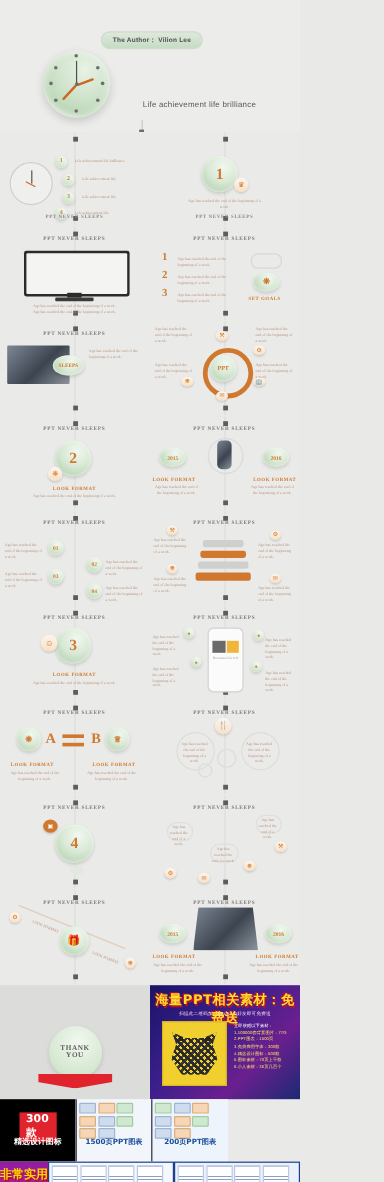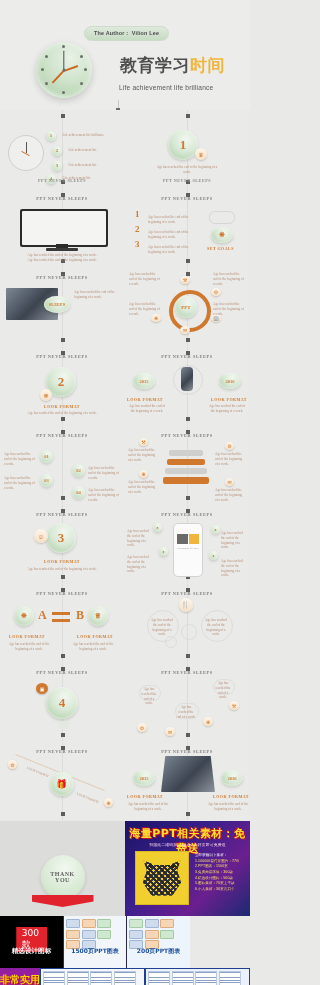--- a/index.html
+++ b/index.html
@@ -141,21 +141,21 @@
   .bn{position:relative;overflow:hidden;height:52px;}
   .bn-a{width:62px;background:linear-gradient(180deg,#120a3a,#2c0f5a 50%,#120a3a);}
   .bn-b{width:63px;background:#000000;}
   .bn-c{width:62px;background:#f2f6fb;border-left:1px solid #2a2a44;}
   .bn-d{width:63px;background:#eef4fb;border-left:1px solid #2a2a44;}
   .bn-a .l1{position:absolute;left:0;right:0;top:4px;text-align:center;font-size:9px;font-weight:bold;color:#ffd400;font-family:"DejaVu Sans",sans-serif;text-shadow:1px 1px 0 #e0202a;}
   .bn-a .l2{position:absolute;left:0;right:0;top:15px;text-align:center;font-size:6.4px;font-weight:bold;color:#2ee36a;font-family:"DejaVu Sans",sans-serif;}
   .bn-a .l3{position:absolute;left:0;right:0;top:24px;text-align:center;font-size:8px;font-weight:bold;color:#ffffff;font-family:"DejaVu Sans",sans-serif;}
   .bn-a .l4{position:absolute;left:0;right:0;top:35px;text-align:center;font-size:4.2px;font-weight:bold;color:#3ad6e6;}
   .bn-a .l5{position:absolute;left:0;right:0;top:43px;text-align:center;font-size:3.6px;color:#ff8ad0;}
-  .bn-b .tag{position:absolute;left:50%;top:11px;transform:translateX(-50%);background:#e0232c;color:#fff;font-size:9px;font-weight:normal;padding:1px 6px;font-family:"DejaVu Sans",sans-serif;}
+  .bn-b .tag{position:absolute;left:50%;top:11px;transform:translateX(-50%);background:#e0232c;color:#fff;font-size:9px;font-weight:bold;padding:1px 6px;font-family:"DejaVu Sans",sans-serif;}
   .bn-b .sub{position:absolute;left:0;right:0;top:31px;text-align:center;font-size:6.6px;font-weight:bold;color:#ffffff;font-family:"DejaVu Sans",sans-serif;}
   .bn-c .cap,.bn-d .cap{position:absolute;left:0;right:0;bottom:12px;text-align:center;font-size:6px;font-weight:bold;color:#1b4f9c;font-family:"DejaVu Sans",sans-serif;}
   .chips{position:absolute;left:2px;right:2px;top:3px;display:flex;flex-wrap:wrap;gap:1.5px;}
   .chip{width:12px;height:7px;background:#cfdcee;border:.5px solid #9fb5d4;border-radius:1px;}
   .chip.o{background:#f6d6b4;border-color:#dcae7e;}
   .chip.g{background:#cfe8d0;border-color:#a2cba4;}
 
   .bottom{display:flex;width:250px;height:90px;}
   .bt-left{width:40px;background:linear-gradient(180deg,#8d1fa0,#d0169a 45%,#5b1aa8);position:relative;}
   .bt-left .vtxt{
@@ -184,21 +184,20 @@
       <div class="dot" style="left:44px;top:40px;"></div>
       <div class="dot" style="left:26px;top:49px;"></div>
       <div class="dot" style="left:9px;top:40px;"></div>
       <div class="dot" style="left:5px;top:26px;"></div>
       <div class="dot" style="left:9px;top:13px;"></div>
       <div class="hand h-min"></div>
       <div class="hand h-hr"></div>
       <div class="hand h-sec"></div>
       <div class="hub"></div>
     </div>
-    <div class="title-cn"><span>教育学习</span><span class="accent">时间</span></div>
     <div class="title-en">Life achievement life brilliance</div>
     <div class="cover-stem"></div>
   </div>
 
   <div class="grid">
 
     <div class="slide">
       <div class="spine"></div>
       <div style="position:absolute;left:8px;top:25px;width:34px;height:34px;border-radius:50%;border:1px solid #cfcfcd;background:#efefed;">
         <div style="position:absolute;left:17px;top:6px;width:1px;height:11px;background:#555;"></div>

